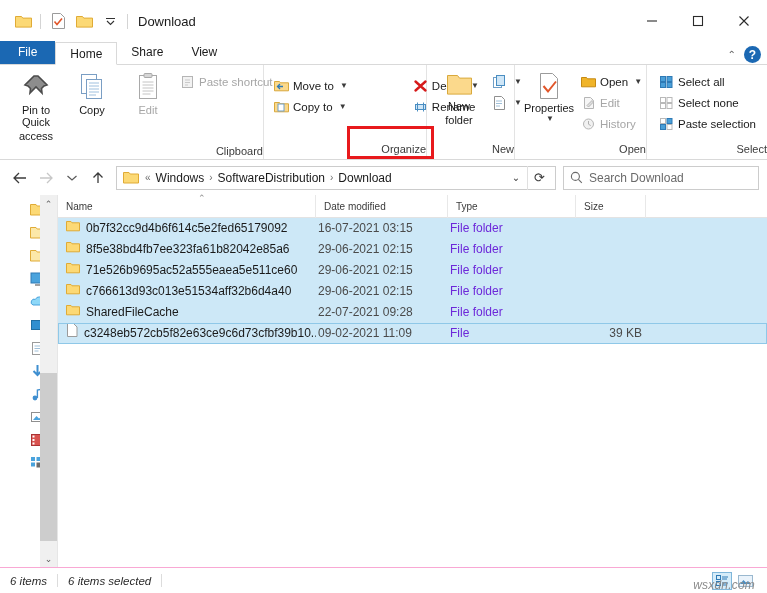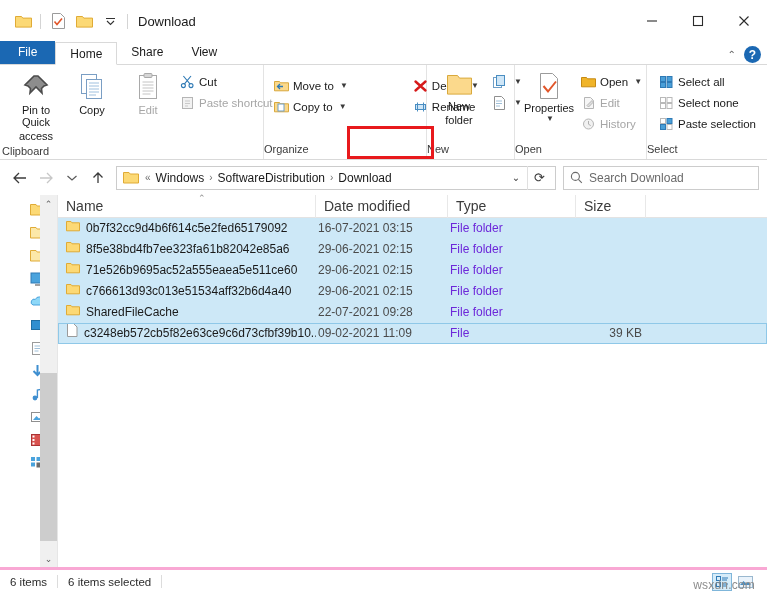--- a/index.html
+++ b/index.html
@@ -31,21 +31,21 @@
   .tab.file { background:#1b68b3; color:#fff; padding:0 18px; }
   .tab.active { background:#fff; border:1px solid #d9d9d9; border-bottom:1px solid #fff; margin-bottom:-1px; }
   .tabs-right { position:absolute; right:6px; bottom:1px; display:flex; align-items:center; gap:8px; }
   .chev-up { color:#5a5a5a; font-size:10px; }
   .helpbtn { width:17px; height:17px; border-radius:50%; background:#1b68b3; color:#fff; font-size:12px; font-weight:bold; display:flex; align-items:center; justify-content:center; }
 
   
   .ribbon { height:95px; background:#ffffff; border-bottom:1px solid #d9d9d9; display:flex; flex:0 0 auto; position:relative; padding-left:2px; }
   .rgroup { position:relative; height:94px; display:flex; flex-direction:column; border-right:1px solid #e3e3e3; }
   .rgroup-body { flex:1; display:flex; align-items:flex-start; padding:4px 6px 0 6px; }
-  .rgroup-title { text-align:left; font-size:11px; color:#3b3b3b; padding-bottom:4px; }
+  .rgroup-title { text-align:right; font-size:11px; color:#3b3b3b; padding-bottom:4px; }
   .bigbtn { width:auto; min-width:56px; padding:3px 6px; display:flex; flex-direction:column; align-items:center; text-align:center; }
   .bigbtn .lbl { font-size:11px; line-height:12px; color:#1a1a1a; margin-top:2px; }
   .bigbtn.disabled .lbl { color:#a6a6a6; }
   .stack { display:flex; flex-direction:column; justify-content:flex-start; padding-top:2px; }
   .smallbtn { display:flex; align-items:center; gap:4px; height:21px; padding:0 4px; font-size:11.5px; color:#1a1a1a; white-space:nowrap; }
   .smallbtn.disabled { color:#a6a6a6; }
   .ico { display:inline-flex; align-items:center; justify-content:center; }
   .caret { font-size:8px; color:#3b3b3b; margin-left:2px; }
 
   
@@ -67,38 +67,38 @@
   .content { flex:1; display:flex; min-height:0; position:relative; }
   .navpane { width:58px; position:relative; background:#fff; border-right:1px solid #e6e6e6; overflow:hidden; }
   .navicons { position:absolute; left:30px; top:8px; display:flex; flex-direction:column; gap:7px; }
   .navicons .ni { width:16px; height:16px; }
   .navscroll { position:absolute; right:0; top:0; width:17px; height:100%; background:#f0f0f0; display:flex; flex-direction:column; align-items:center; justify-content:space-between; }
   .navscroll .arr { font-size:9px; color:#5a5a5a; height:17px; display:flex; align-items:center; }
   .navthumb { position:absolute; top:178px; left:0; width:17px; height:168px; background:#cdcdcd; }
 
   .filelist { flex:1; display:flex; flex-direction:column; min-width:0; background:#fff; }
   .colhead { height:23px; display:flex; align-items:center; border-bottom:1px solid #e3e3e3; background:#fff; position:relative; }
-  .colhead .col { font-size:14px; color:#3b3b3b; padding-left:8px; border-right:1px solid #e8e8e8; height:23px; line-height:23px; overflow:hidden; white-space:nowrap; }
+  .colhead .col { font-size:10px; color:#3b3b3b; padding-left:8px; border-right:1px solid #e8e8e8; height:23px; line-height:23px; overflow:hidden; white-space:nowrap; }
   .sortmark { position:absolute; left:140px; top:-2px; font-size:9px; color:#8d8d8d; }
   .c-name { width:258px; }
   .c-date { width:132px; }
   .c-type { width:128px; }
   .c-size { width:70px; }
   .rows { flex:1; }
   .row { height:21px; display:flex; align-items:center; font-size:12px; color:#1a1a1a; }
   .row.sel { background:#cde8f7; }
   .row.focus { outline:1px solid #8fc8e8; outline-offset:-1px; }
   .row .cell { height:21px; line-height:21px; overflow:hidden; white-space:nowrap; }
   .cell.name { width:258px; display:flex; align-items:center; gap:6px; padding-left:8px; }
   .cell.date { width:132px; color:#4a4a4a; padding-left:2px; }
   .cell.type { width:128px; color:#6d28d9; padding-left:2px; }
   .cell.size { width:70px; color:#4a4a4a; text-align:right; padding-right:4px; }
 
   
-  .statusbar { height:26px; border-top:3px solid #f9a8d4; background:#fff; display:flex; align-items:center; padding:0 10px; gap:10px; flex:0 0 auto; position:relative; }
+  .statusbar { height:26px; border-top:1px solid #f9a8d4; background:#fff; display:flex; align-items:center; padding:0 10px; gap:10px; flex:0 0 auto; position:relative;font-style:italic; }
   .status-text { font-size:11.5px; color:#2b2b2b; }
   .status-sep { width:1px; height:13px; background:#dcdcdc; }
   .viewbtns { position:absolute; right:12px; display:flex; gap:3px; align-items:center; }
   .viewbtn { width:20px; height:18px; display:flex; align-items:center; justify-content:center; }
   .viewbtn.active { background:#d6ecf9; border:1px solid #7fb6da; }
   .watermark { position:absolute; right:12px; bottom:1px; font-size:12px; color:#8c8c8c; letter-spacing:0.2px; }
 </style>
 </head>
 <body>
 
@@ -194,32 +194,20 @@
                 <rect x="3.5" y="3.5" width="17" height="23" fill="#fff" stroke="#a9a9a9"></rect>
                 <rect x="8" y="1.5" width="8" height="4" rx="1" fill="#d6d6d6" stroke="#a9a9a9"></rect>
                 <g stroke="#c4c4c4">
                   <path d="M6.5 10h11M6.5 13h11M6.5 16h11M6.5 19h11M6.5 22h8"></path>
                 </g>
               </svg>
           </span>
           <span class="lbl">Edit</span>
         </div>
         <div class="stack">
-          <div class="smallbtn">
-            <span class="ico">
-              <svg width="15" height="15" viewBox="0 0 15 15">
-                  <g fill="none" stroke="#2f7ab5" stroke-width="1.1">
-                    <circle cx="3.4" cy="11.6" r="2"></circle>
-                    <circle cx="11" cy="11.6" r="2"></circle>
-                    <path d="M4.3 10.2L11 2M10.1 10.2L3.4 2"></path>
-                  </g>
-                </svg>
-            </span>
-            <span>Cut</span>
-          </div>
           <div class="smallbtn disabled">
             <span class="ico">
               <svg width="15" height="15" viewBox="0 0 15 15">
                   <rect x="2.5" y="2.5" width="10" height="11" fill="#f2f2f2" stroke="#b5b5b5"></rect>
                   <path d="M5 6h5M5 8.5h5M5 11h3" stroke="#c9c9c9"></path>
                 </svg>
             </span>
             <span>Paste shortcut</span>
           </div>
         </div>

